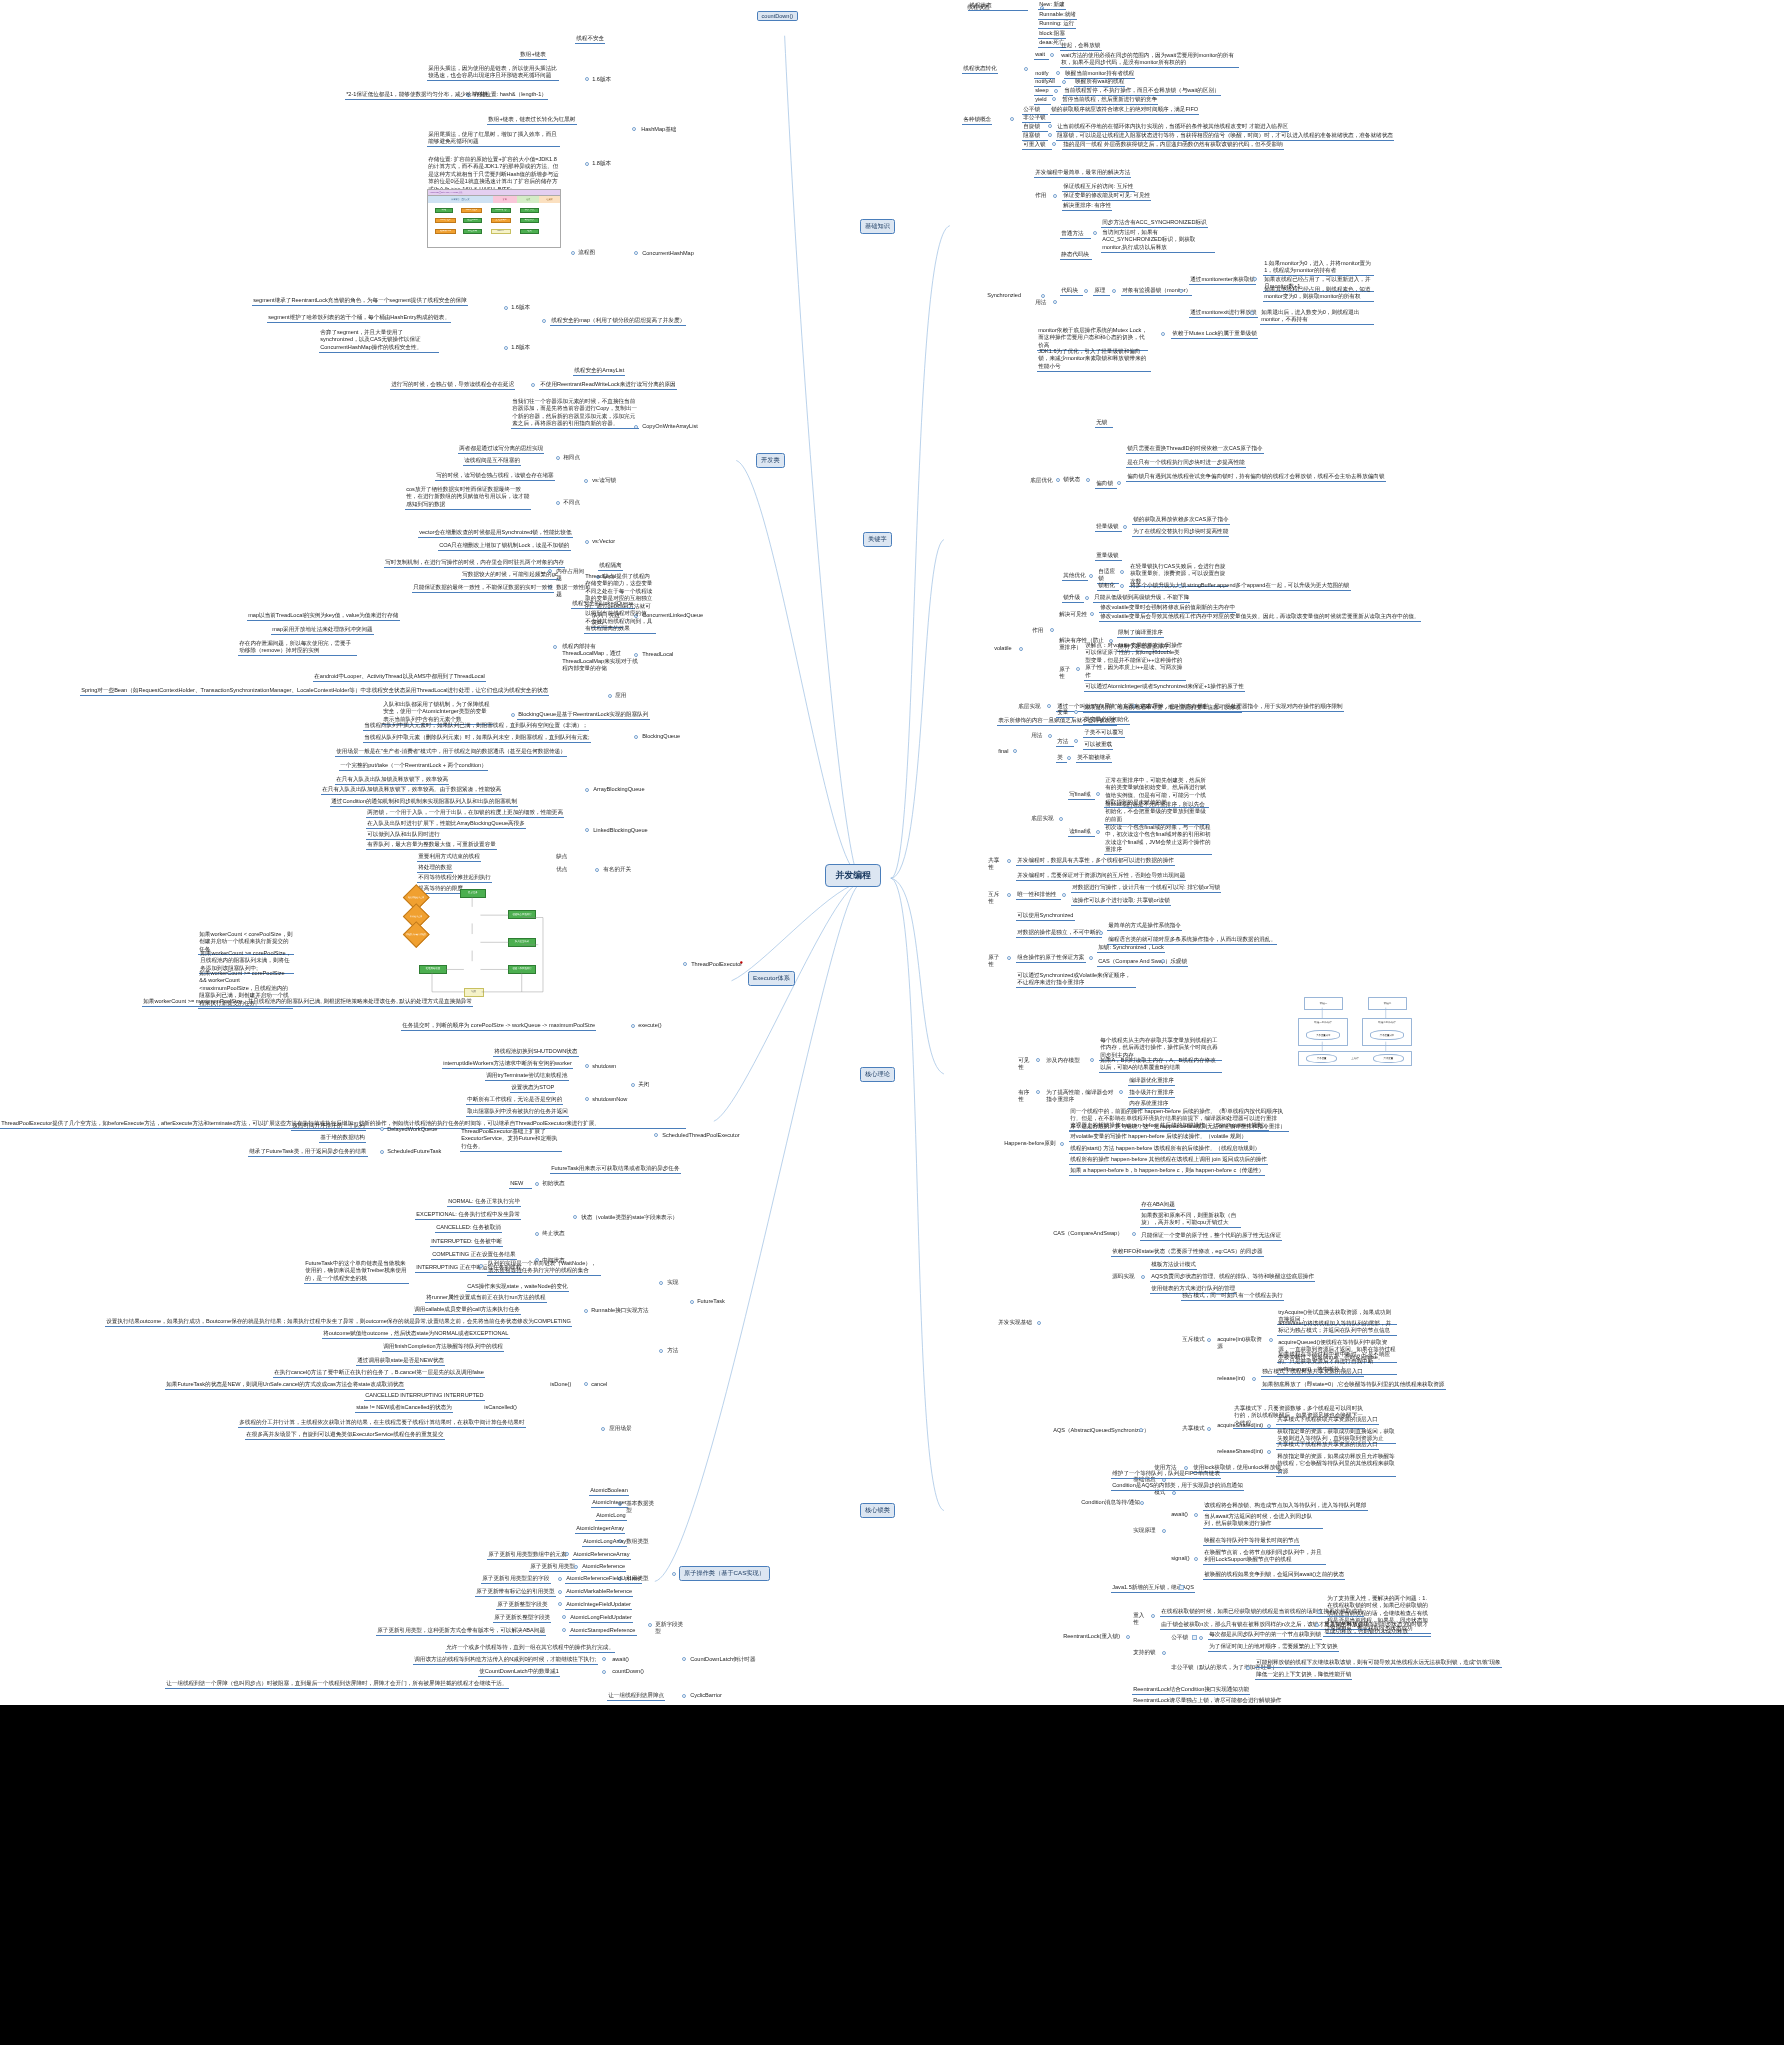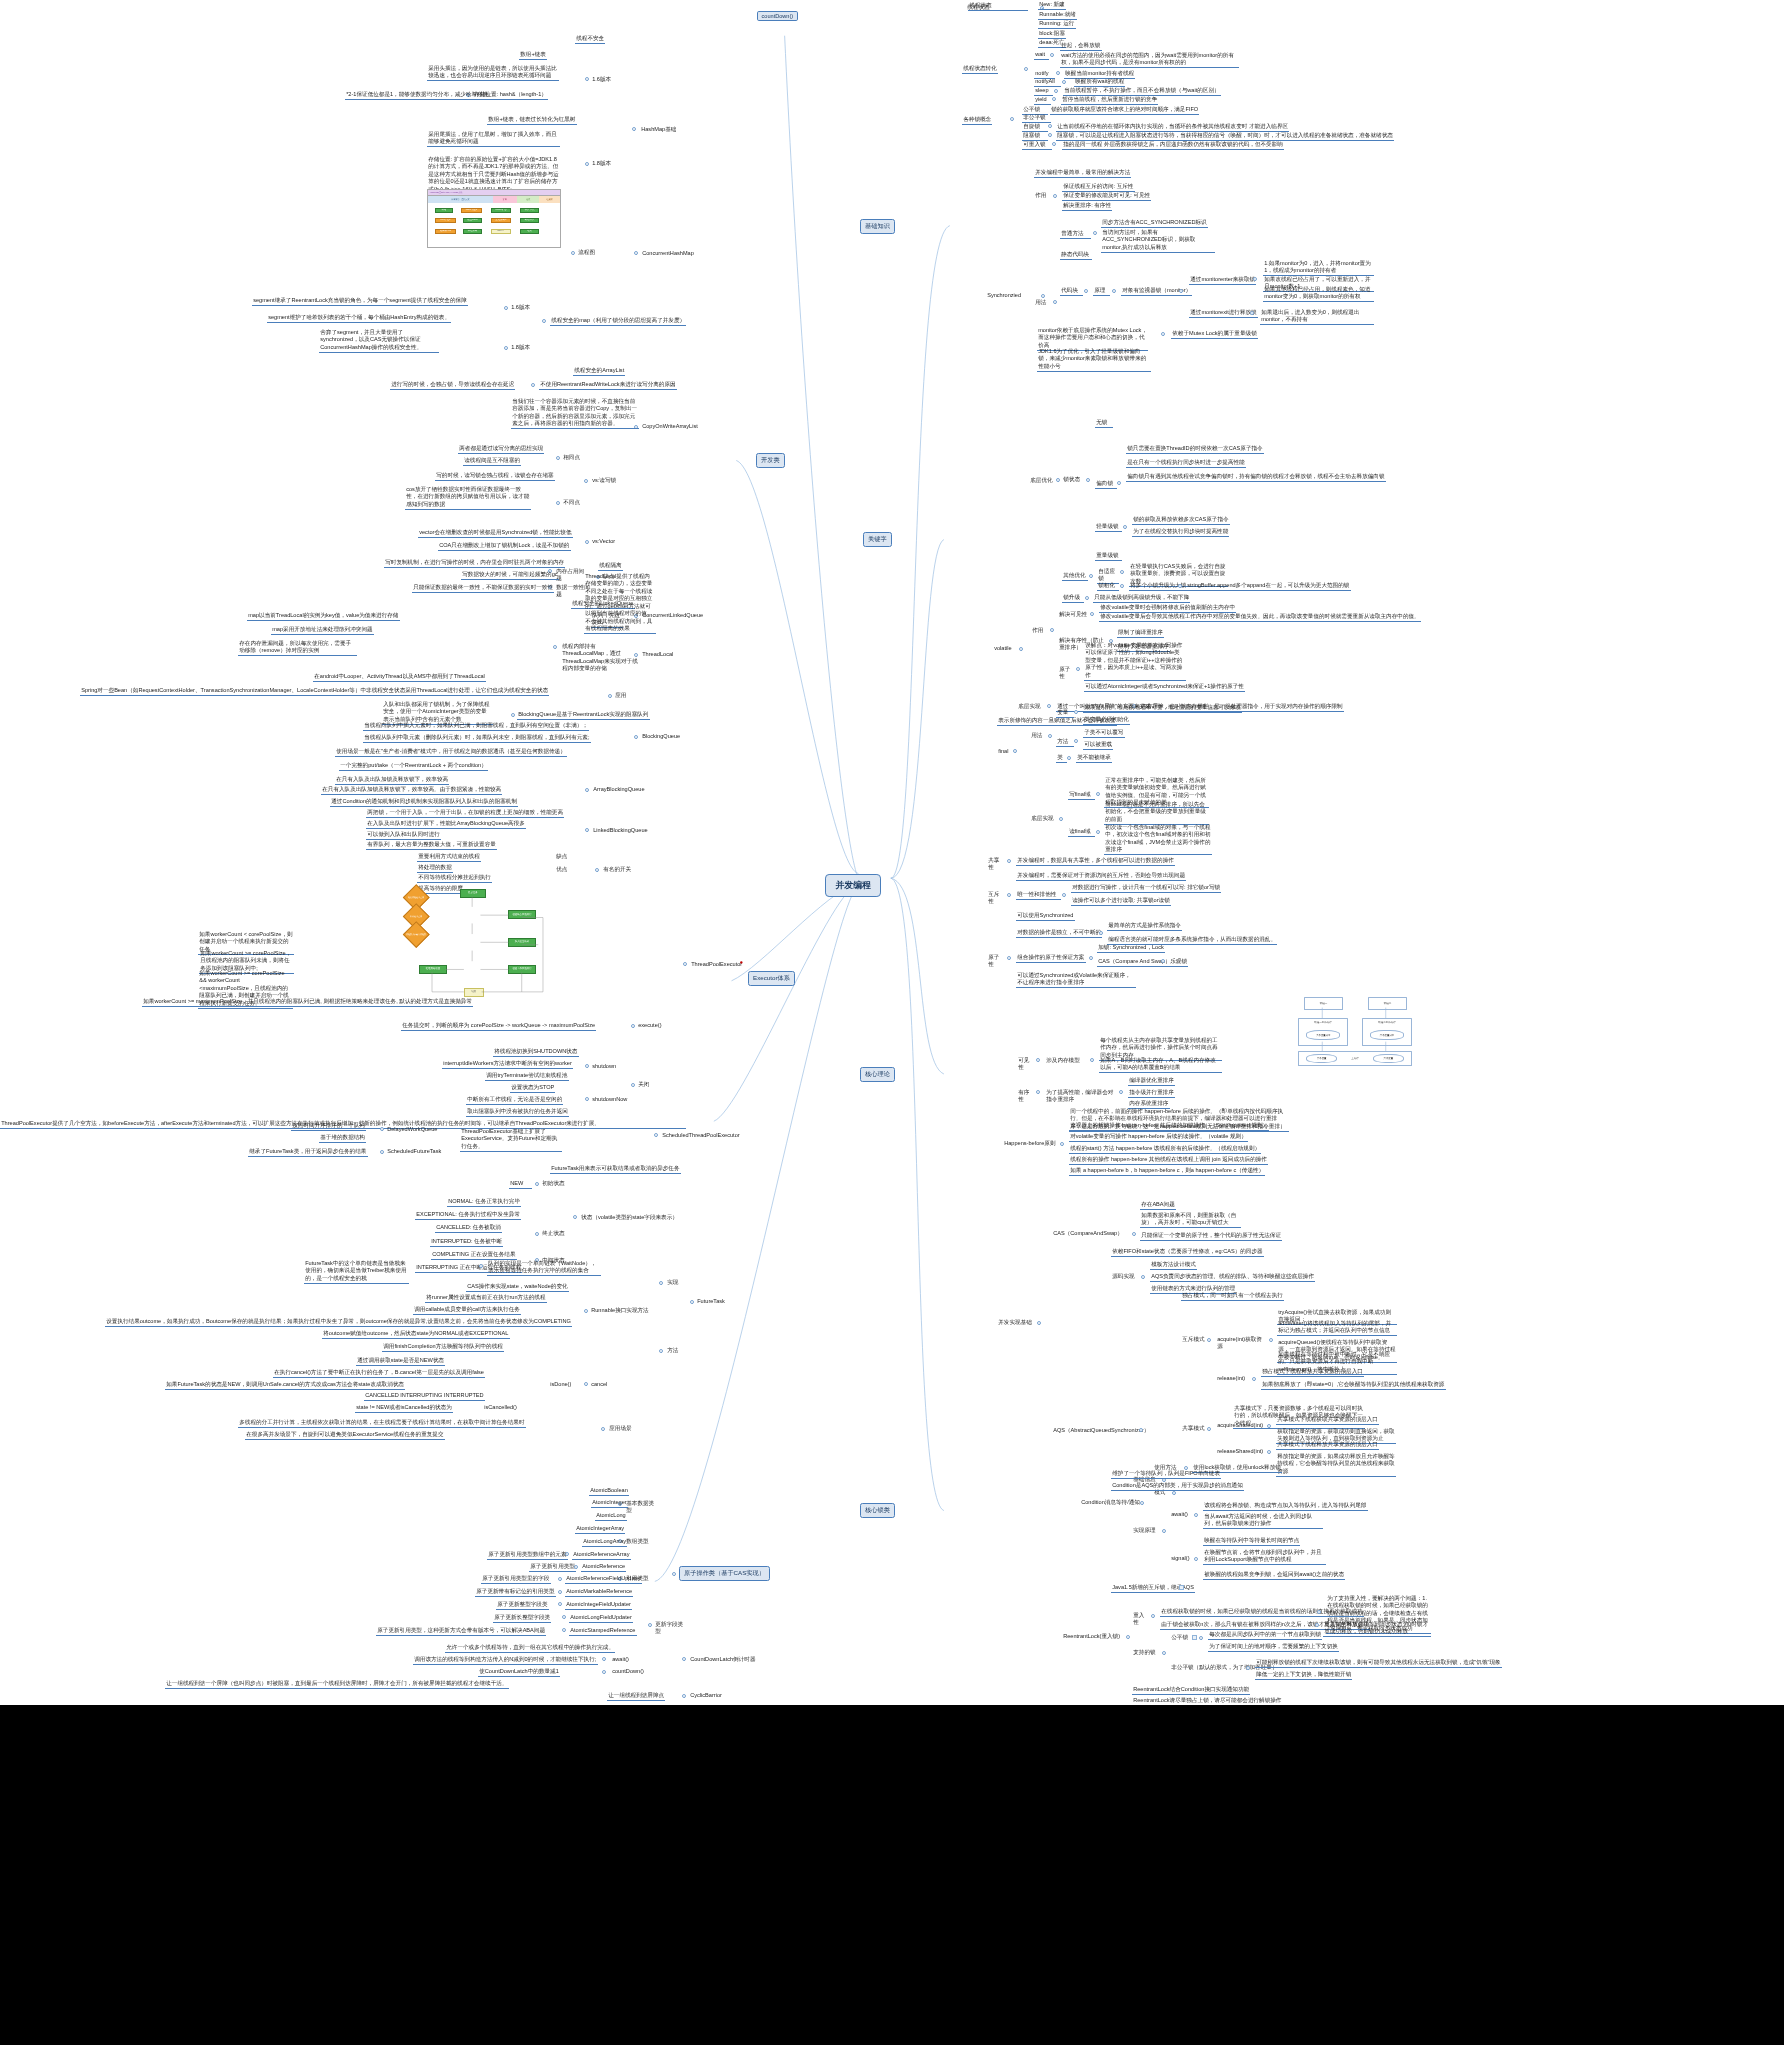--- a/index.html
+++ b/index.html
@@ -52,21 +52,21 @@
     <path d="M1510,1488 C1570,1500 1540,2540 1600,2560"></path>
 
     <path d="M1455,1480 C1400,1470 1310,800 1248,780"></path>
     <path d="M1455,1496 C1400,1510 1290,1640 1240,1662"></path>
     <path d="M1455,1496 C1400,1520 1260,1880 1210,1900"></path>
     <path d="M1455,1500 C1400,1540 1200,2660 1110,2680"></path>
     <path d="M1455,1490 C1420,1400 1360,700 1330,60"></path>
   </g>
 </svg>
 
-<div class="root" style="left:825px;top:864px;margin-top:10px;">并发编程</div>
+<div class="root" style="left:825px;top:864px;">并发编程</div>
 <div class="cd" style="left:757px;top:10.6px;">countDown()</div>
 
 <div class="lvl1" style="left:860px;top:219px;">基础知识</div>
 <div class="lvl1" style="left:863px;top:532px;">关键字</div>
 <div class="lvl1" style="left:860px;top:1067px;">核心理论</div>
 <div class="lvl1" style="left:860px;top:1503px;">核心锁类</div>
 <div class="lvl1" style="left:756px;top:453px;">开发类</div>
 
 <div class="nd nb" style="left:966px;top:3.5px;width:71px;">线程状态</div>
 <div class="dot" style="left:1040px;top:5.9px;"></div>

